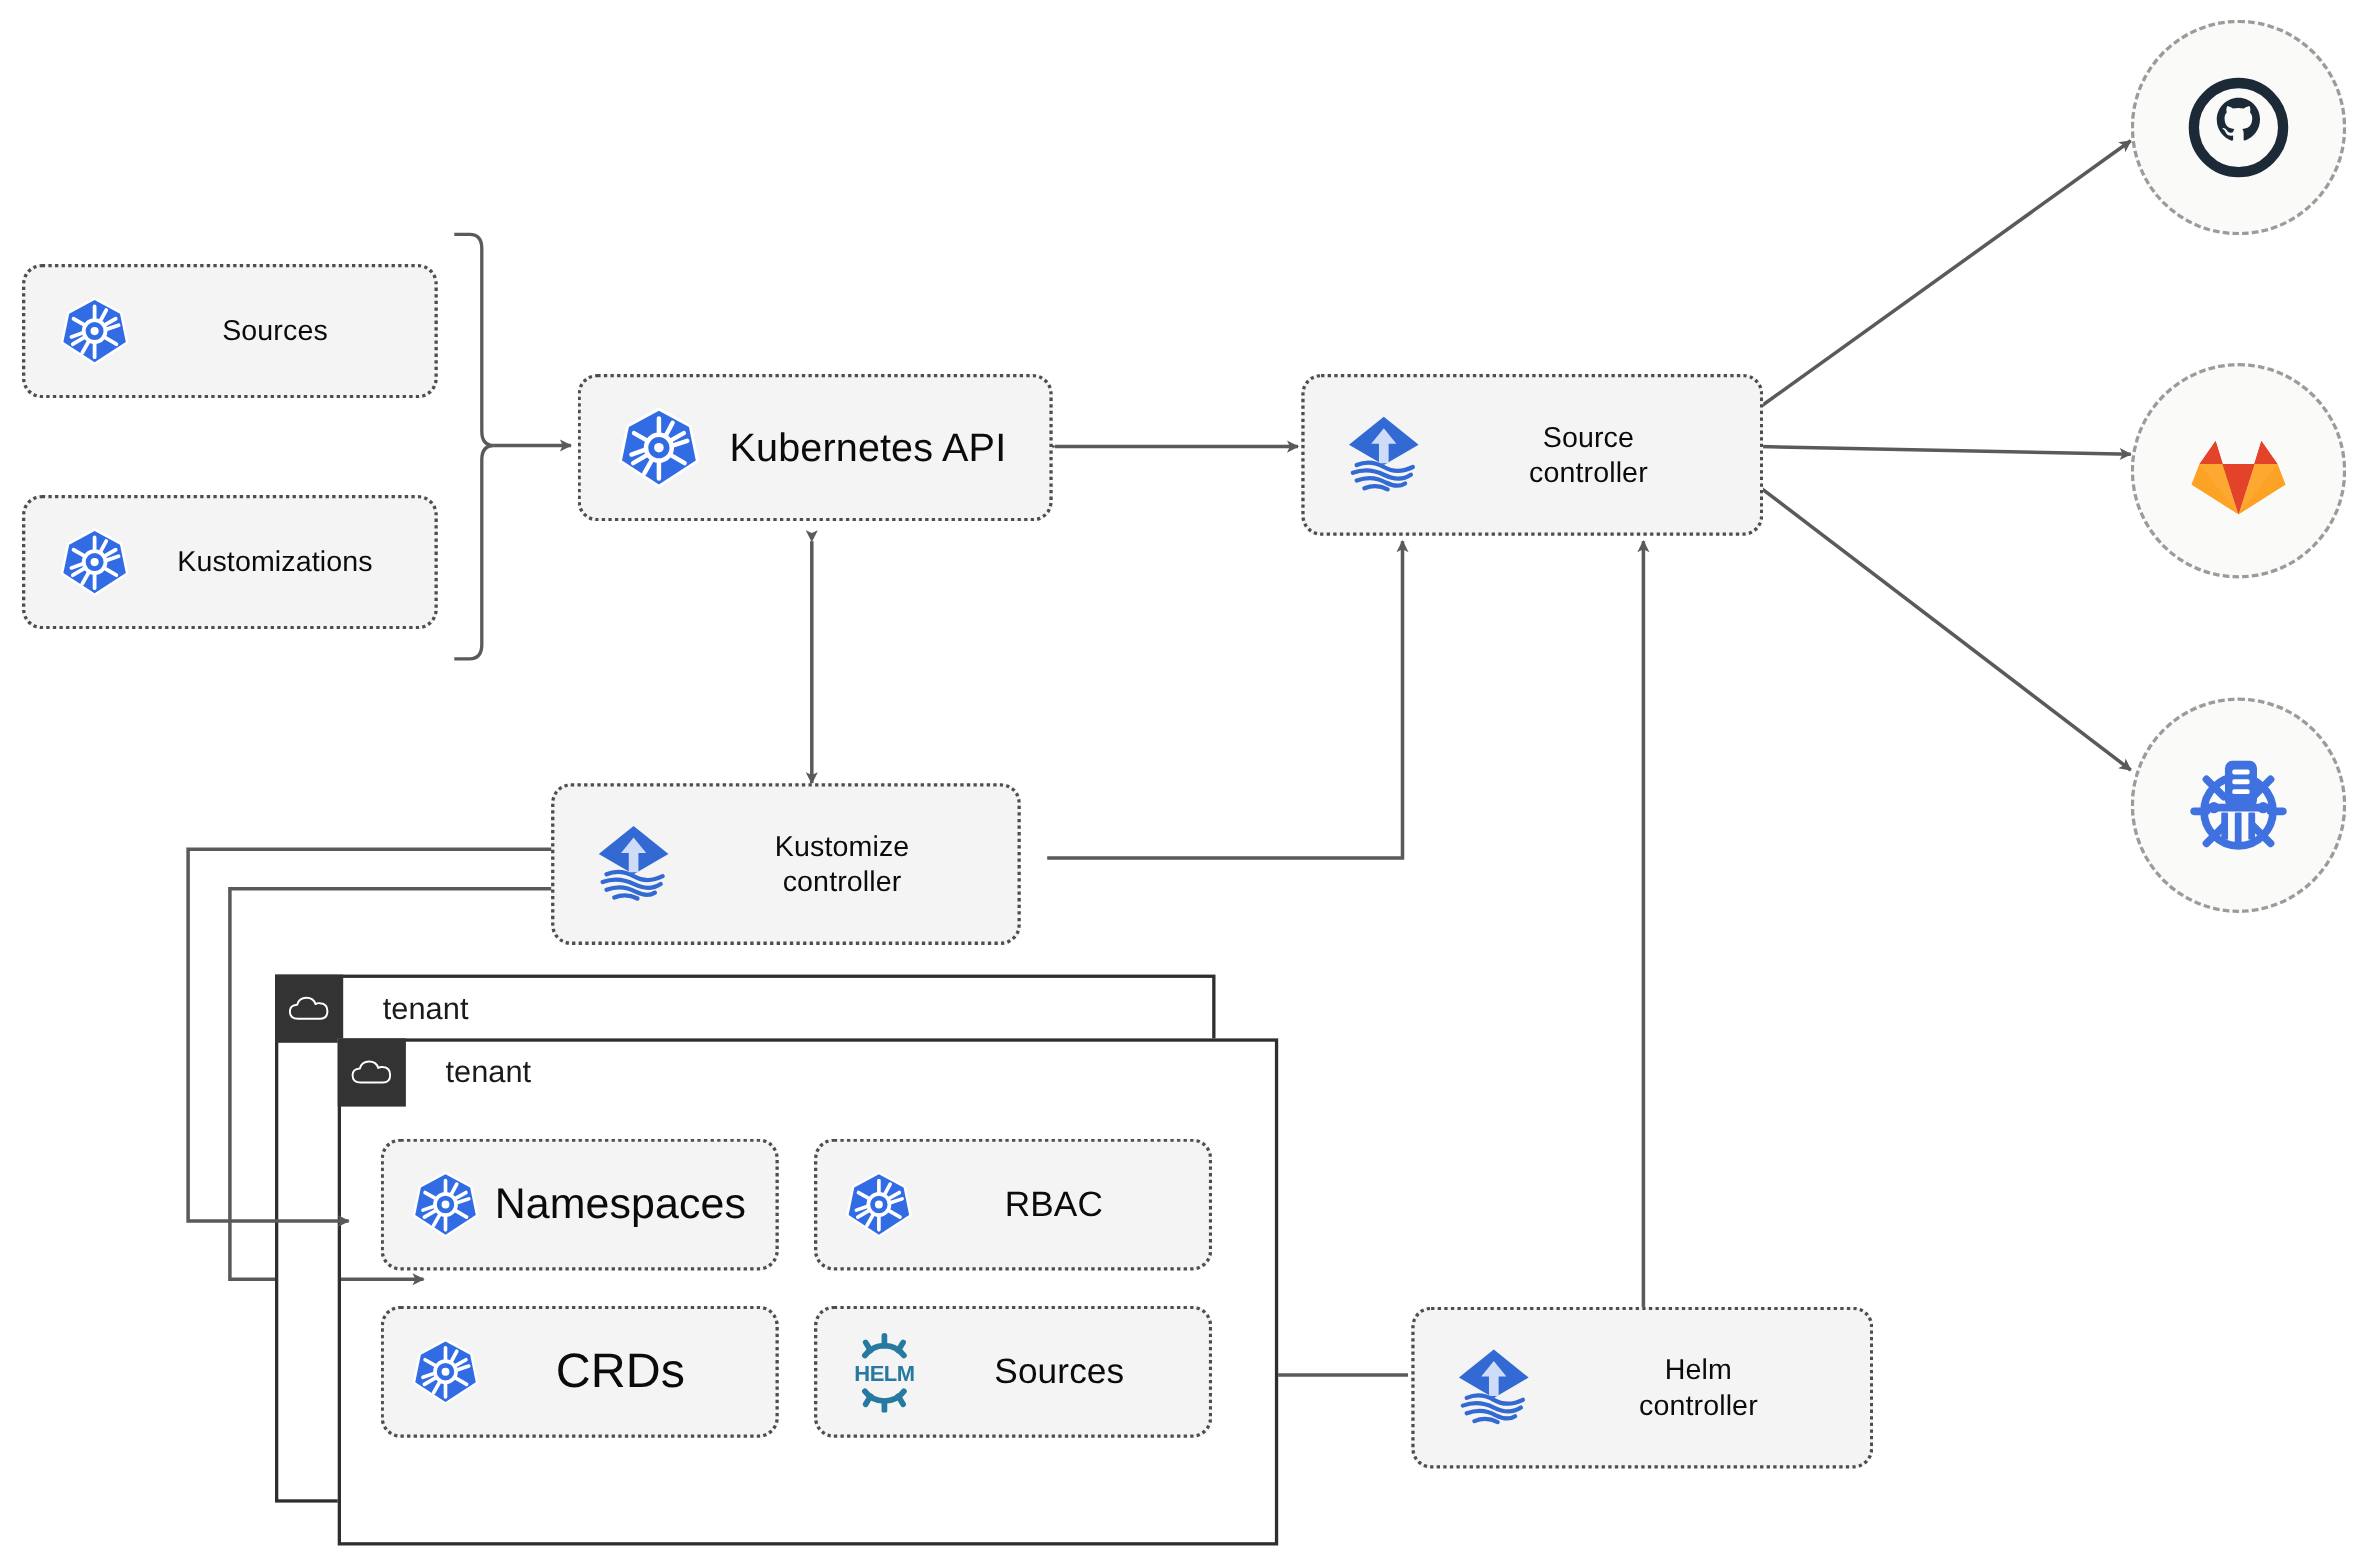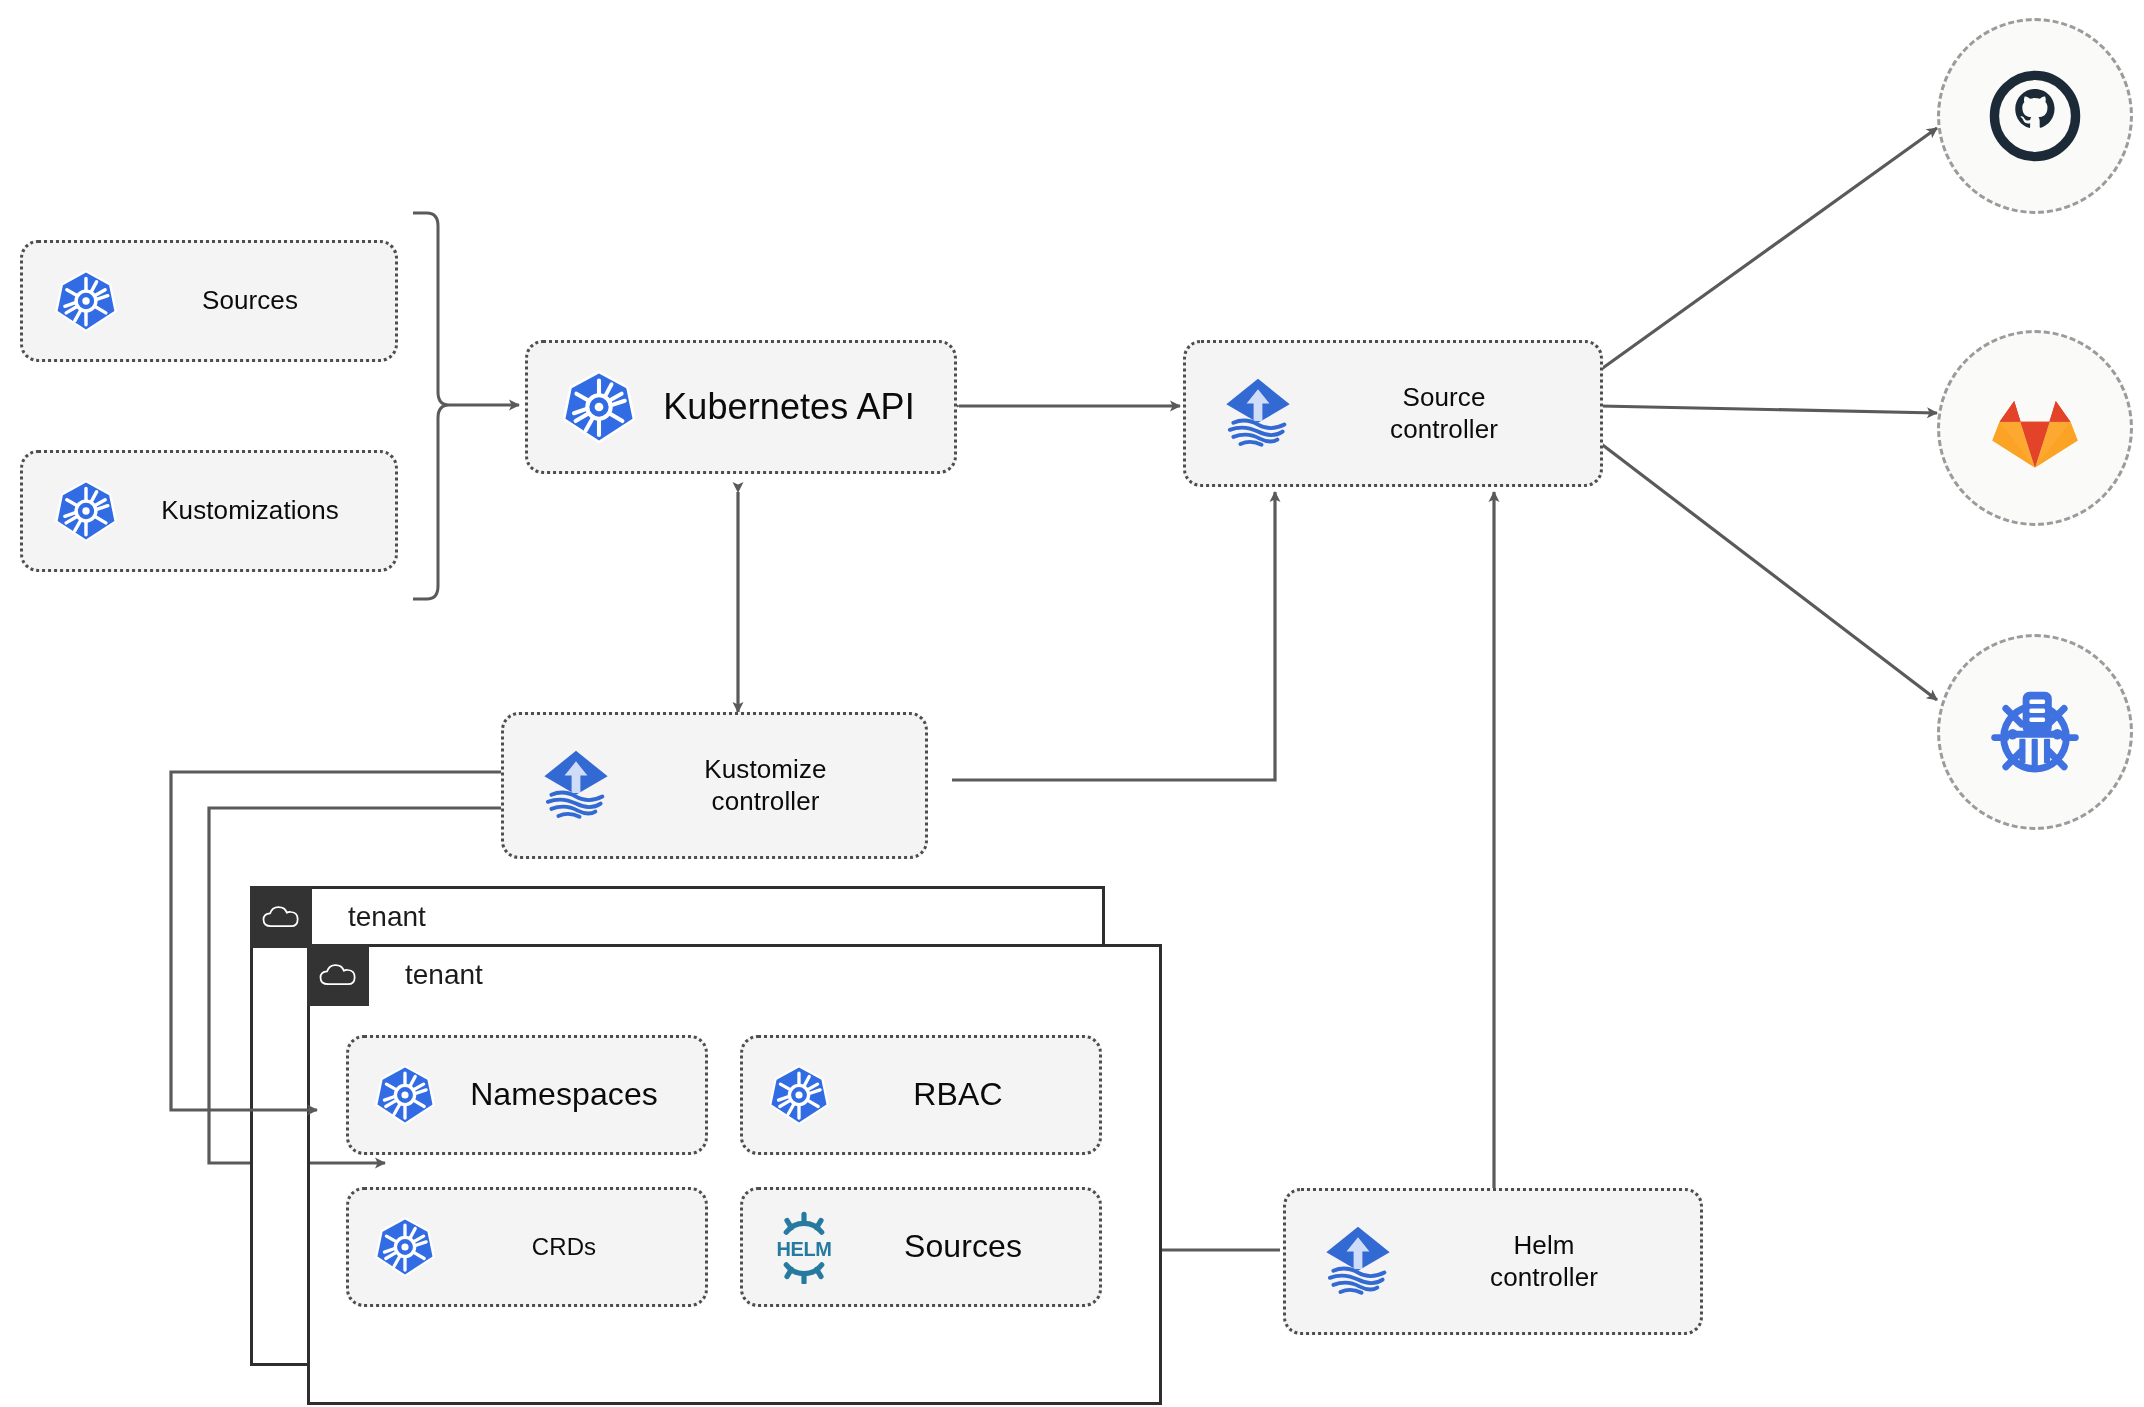--- a/index.html
+++ b/index.html
@@ -290,21 +290,21 @@
             <circle cx="50" cy="50" r="15"></circle>
             <path d="M50 16 L50 33 M50 67 L50 86"></path>
             <path d="M21 33 L37 42 M63 58 L80 68"></path>
             <path d="M79 33 L63 42 M37 58 L20 68"></path>
             <path d="M18 58 L35 52 M65 48 L83 42"></path>
             <path d="M33 80 L42 64 M58 36 L66 21"></path>
           </g>
           <circle cx="50" cy="50" r="5.6" fill="#ffffff"></circle>
         </svg>
       </span>
-      <span class="lbl" style="font-size:32px;">Namespaces</span>
+      <span class="lbl" style="font-size:39px;">Namespaces</span>
     </div>
 
     <div class="node" style="left:430px;top:88px;width:362px;height:120px;">
       <span class="ico" style="margin-left:24px;">
         <svg width="64" height="64" viewBox="0 0 100 100" aria-hidden="true">
           <polygon points="50,3 88,24 97,66 50,97 3,66 12,24" fill="#ffffff"></polygon>
           <polygon points="50,7 85,26 93,65 50,93 7,65 15,26" fill="#326ce5"></polygon>
           <g fill="none" stroke="#ffffff" stroke-width="5.2" stroke-linecap="round">
             <circle cx="50" cy="50" r="15"></circle>
             <path d="M50 16 L50 33 M50 67 L50 86"></path>
@@ -328,21 +328,21 @@
             <circle cx="50" cy="50" r="15"></circle>
             <path d="M50 16 L50 33 M50 67 L50 86"></path>
             <path d="M21 33 L37 42 M63 58 L80 68"></path>
             <path d="M79 33 L63 42 M37 58 L20 68"></path>
             <path d="M18 58 L35 52 M65 48 L83 42"></path>
             <path d="M33 80 L42 64 M58 36 L66 21"></path>
           </g>
           <circle cx="50" cy="50" r="5.6" fill="#ffffff"></circle>
         </svg>
       </span>
-      <span class="lbl" style="font-size:24px;">CRDs</span>
+      <span class="lbl" style="font-size:44px;">CRDs</span>
     </div>
 
     <div class="node" style="left:430px;top:240px;width:362px;height:120px;">
       <span class="ico" style="margin-left:24px;">
         <svg width="74" height="74" viewBox="0 0 100 100" aria-hidden="true">
           <g fill="none" stroke="#277a9f" stroke-width="7" stroke-linecap="round">
             <path d="M26 30 A 30 30 0 0 1 74 30"></path>
             <path d="M26 74 A 30 30 0 0 0 74 74"></path>
             <path d="M50 6 L50 18"></path>
             <path d="M50 86 L50 98"></path>

